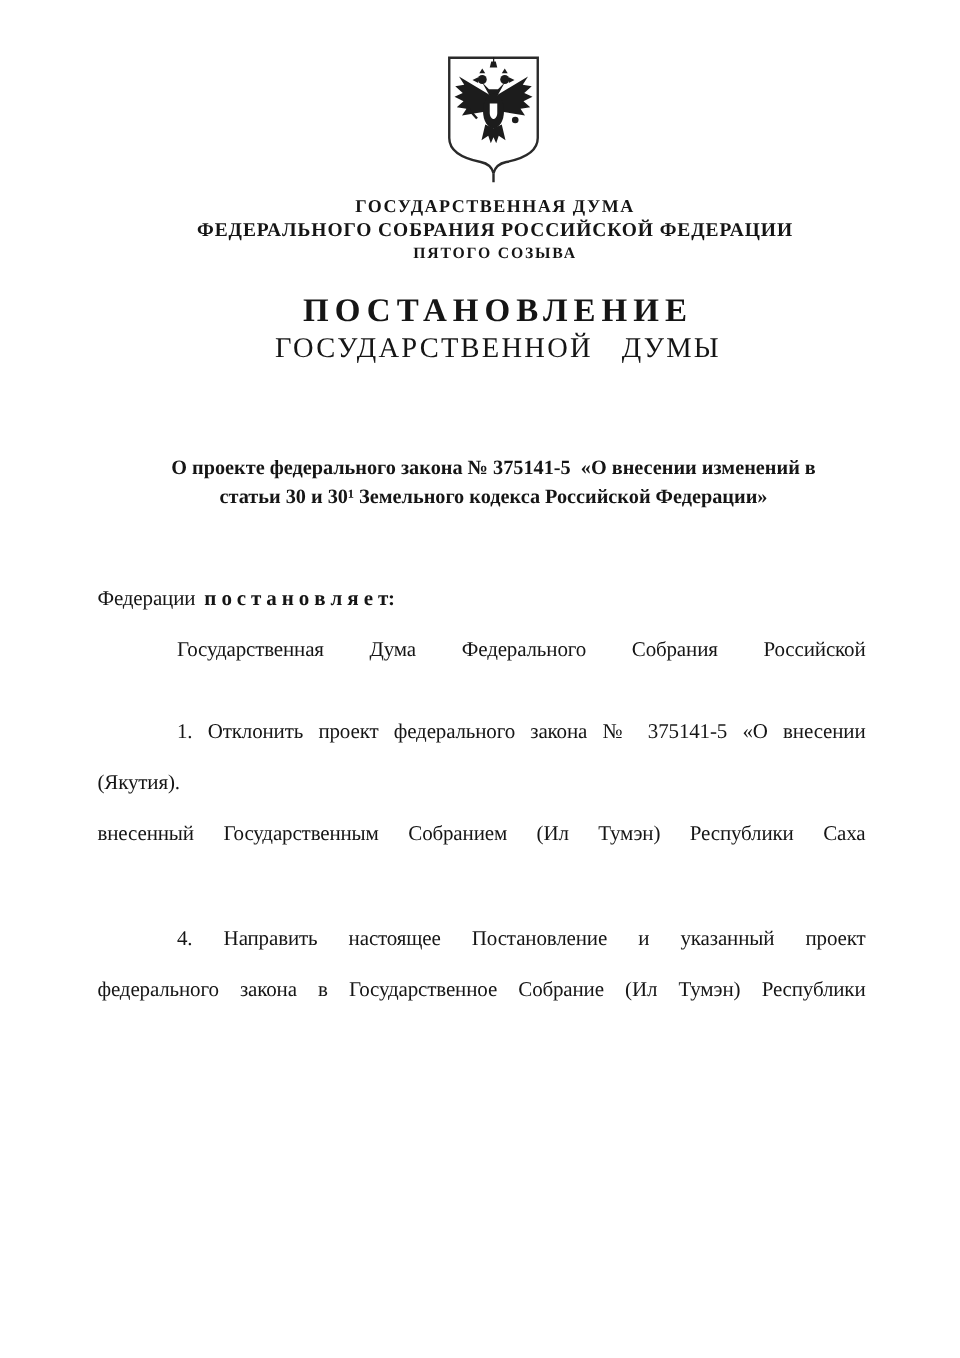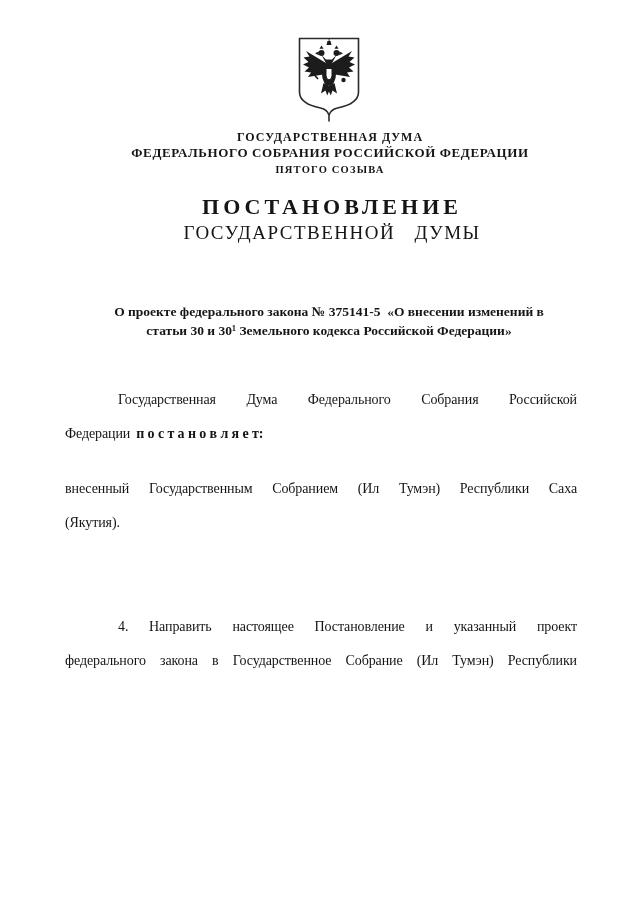--- a/index.html
+++ b/index.html
@@ -69,27 +69,28 @@
 
   <div class="doc-title">ПОСТАНОВЛЕНИЕ</div>
   <div class="doc-subtitle">ГОСУДАРСТВЕННОЙ ДУМЫ</div>
 
   <div class="subject">
     <div class="sline">О проекте федерального закона № 375141-5  «О внесении изменений в</div>
     <div class="sline">статьи 30 и 30¹ Земельного кодекса Российской Федерации»</div>
   </div>
 
   <div class="para p-preamble">
+    <div class="bline last"><span>Федерации</span><span class="emph">п о с т а н о в л я е т:</span></div>
     <div class="bline first">Государственная Дума Федерального Собрания Российской</div>
-    <div class="bline last"><span>Федерации</span><span class="emph">п о с т а н о в л я е т:</span></div>
   </div>
 
   <div class="para p-item1">
+    <div class="bline first">1. Отклонить проект федерального закона № 375141-5 «О внесении</div>
+    <div class="bline last">(Якутия).</div>
     <div class="bline">внесенный Государственным Собранием (Ил Тумэн) Республики Саха</div>
-    <div class="bline last">(Якутия).</div>
   </div>
 
   <div class="para p-item2">
     <div class="bline first">4. Направить настоящее Постановление и указанный проект</div>
     <div class="bline">федерального закона в Государственное Собрание (Ил Тумэн) Республики</div>
   </div>
 
 </div>
 
 </body></html>

